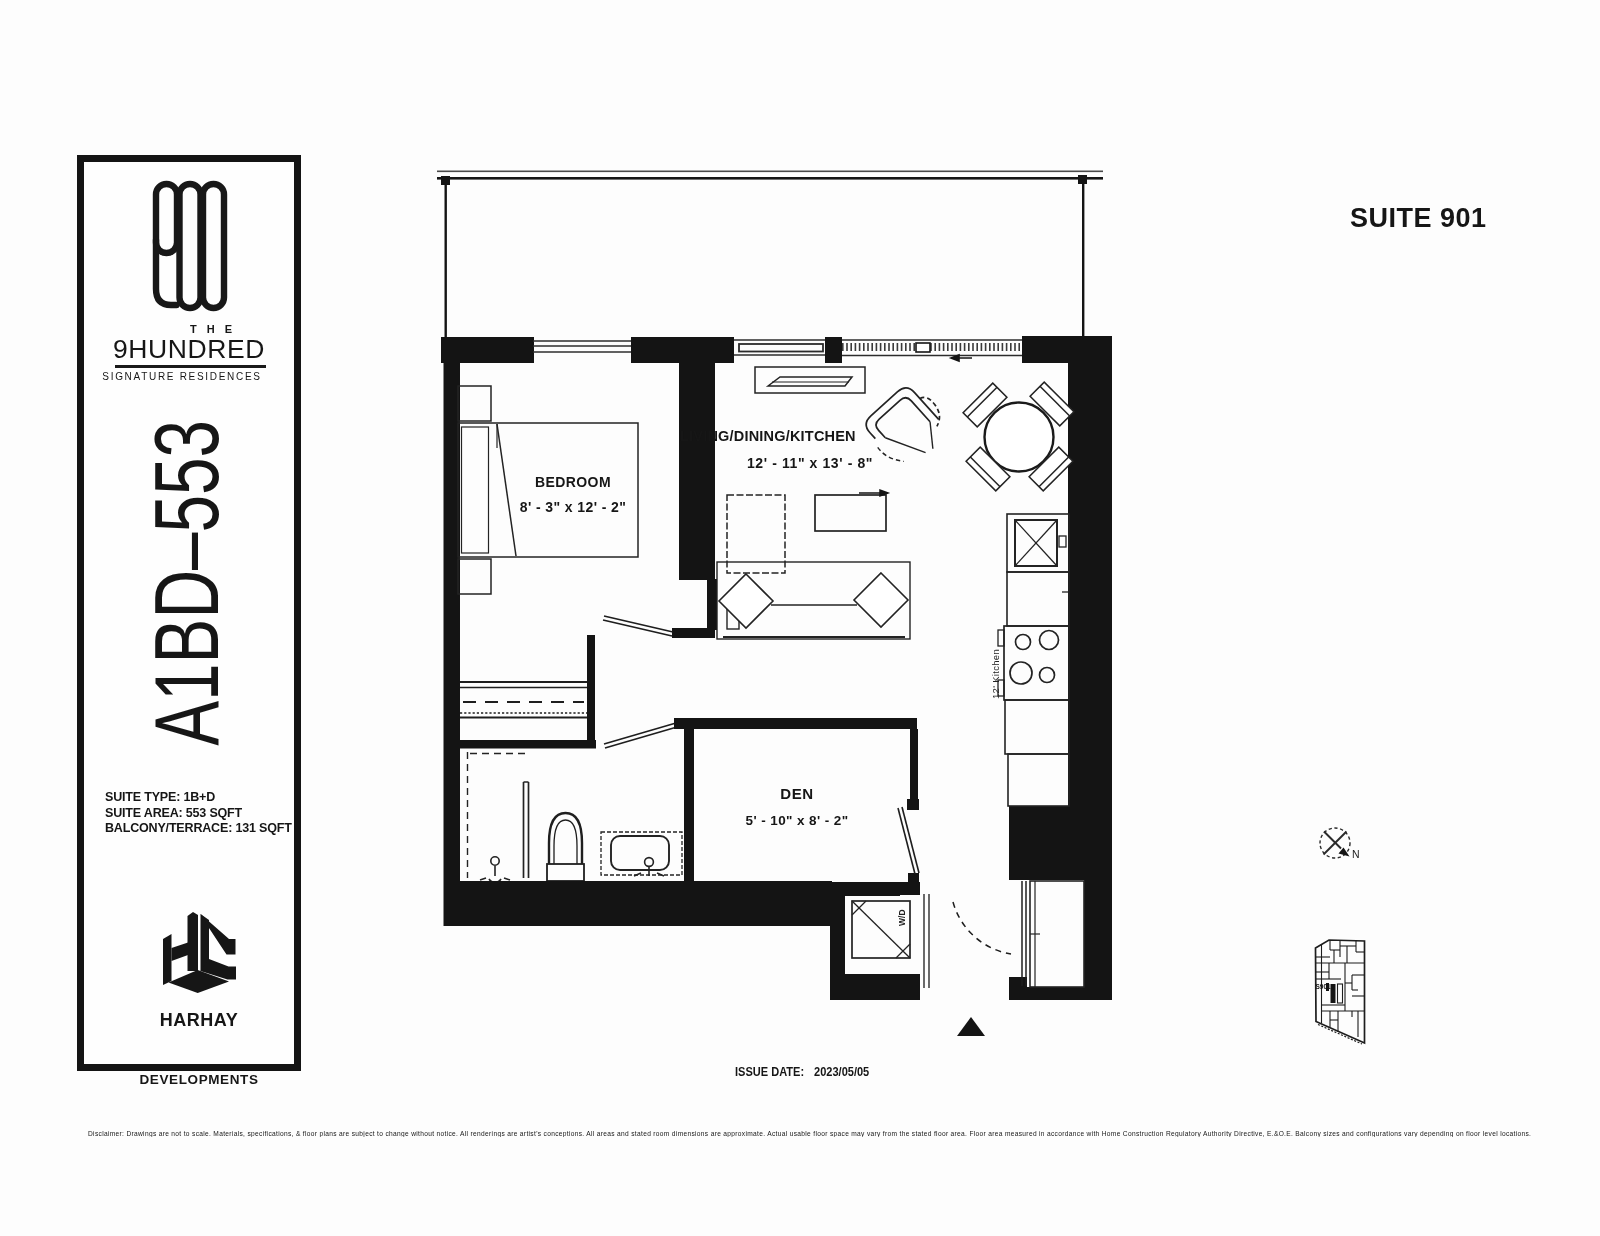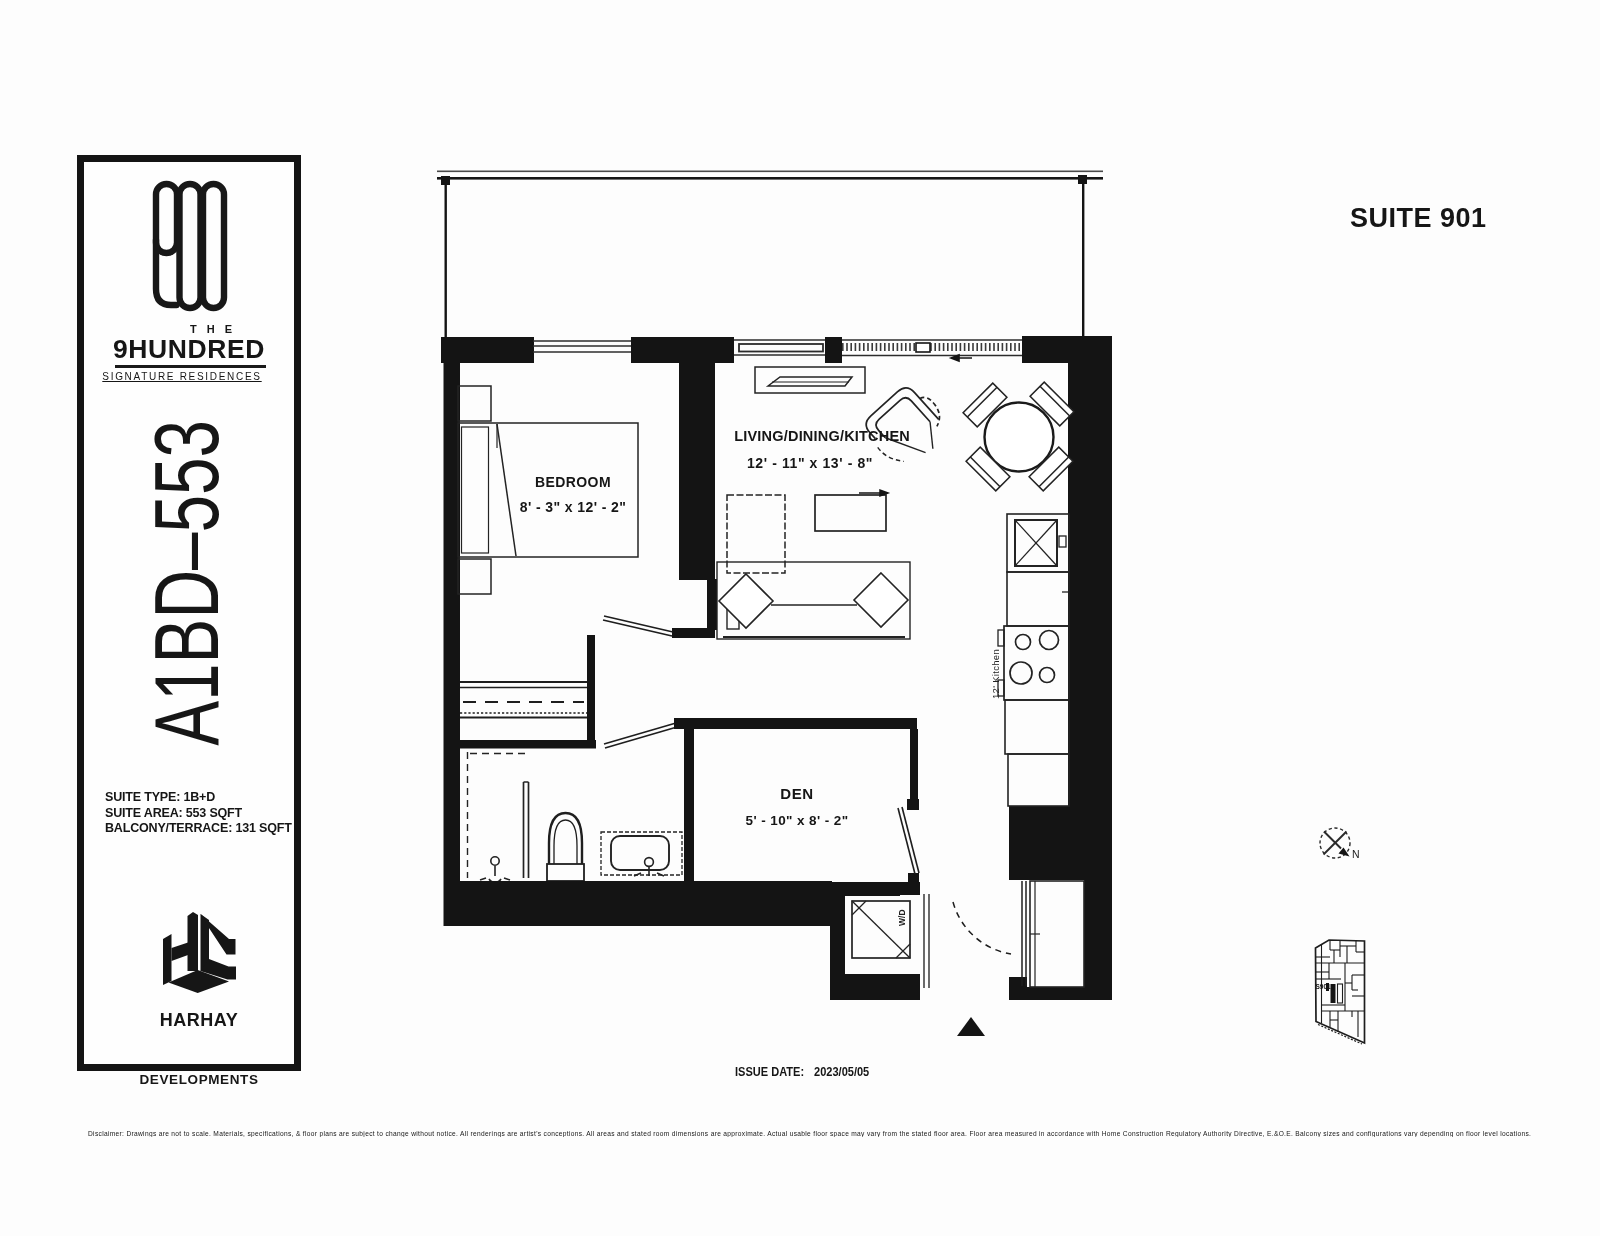--- a/index.html
+++ b/index.html
@@ -17,25 +17,25 @@
   <g fill="none" stroke="#181818" stroke-width="6.4" stroke-linecap="round">
     <rect x="79" y="29" width="21" height="69" rx="10.5"></rect>
     <path d="M 79 85 L 79 134 Q 79 150 94 150 L 99.5 150"></path>
     <rect x="102.5" y="29" width="21" height="124" rx="10.5"></rect>
     <rect x="126" y="29" width="21" height="124" rx="10.5"></rect>
   </g>
 </svg>
 
 <div class="abs b" style="left:77px;top:323px;width:268px;text-align:center;font-size:11px;letter-spacing:10px;text-indent:10px;">THE</div>
 
-<div class="abs" style="left:77px;top:334px;width:224px;text-align:center;font-size:26.5px;font-weight:700;letter-spacing:0.6px;">9HUNDRED</div>
+<div class="abs" style="left:77px;top:334px;width:224px;text-align:center;font-size:26.5px;font-weight:400;letter-spacing:0.6px;">9HUNDRED</div>
 
 <div class="abs" style="left:115px;top:365px;width:151px;height:2.5px;background:#1a1a1a;"></div>
 
-<div class="abs" style="left:77px;top:371px;width:208px;text-align:center;font-size:10px;letter-spacing:1.7px;text-indent:2px;text-decoration:underline;">SIGNATURE RESIDENCES</div>
+<div class="abs" style="left:77px;top:371px;width:208px;text-align:center;font-size:10px;letter-spacing:1.7px;text-indent:2px;">SIGNATURE RESIDENCES</div>
 
 <div class="abs" style="left:187px;top:583px;width:0;height:0;">
   <div style="position:absolute;left:-250px;top:-46px;width:500px;height:92px;line-height:92px;text-align:center;font-size:91px;transform:rotate(-90deg) scaleX(0.74);letter-spacing:0px;">A1BD–553</div>
 </div>
 
 <div class="abs b" style="left:105px;top:789px;font-size:13.2px;line-height:15.6px;letter-spacing:-0.2px;transform:scaleX(0.95);transform-origin:0 0;">SUITE TYPE: 1B+D<br>SUITE AREA: 553 SQFT<br>BALCONY/TERRACE: 131 SQFT</div>
 
 <svg class="abs" style="left:155px;top:908px;" width="86" height="88" viewBox="0 0 86 88">
   <g fill="#161616">
     <polygon points="8,31 16.5,26 16.5,73 8,77"></polygon>
@@ -348,21 +348,21 @@
   <text x="999" y="699" font-size="9.5" fill="#222" transform="rotate(-90 999 699)" style="letter-spacing:0.3px;">12' Kitchen</text>
 
   <text x="905" y="926" font-size="8.5" font-weight="bold" fill="#222" transform="rotate(-90 905 926)">W/D</text>
   </g>
 </svg>
 
 <div class="abs b" style="left:473px;top:474px;width:200px;text-align:center;font-size:14px;letter-spacing:0.4px;">BEDROOM</div>
 
 <div class="abs b" style="left:473px;top:499px;width:200px;text-align:center;font-size:14px;letter-spacing:0.4px;">8' - 3" x 12' - 2"</div>
 
-<div class="abs b" style="left:710px;top:428px;width:200px;text-align:right;font-size:14.5px;letter-spacing:0.2px;">LIVING/DINING/KITCHEN</div>
+<div class="abs b" style="left:680px;top:428px;width:200px;text-align:left;font-size:14.5px;letter-spacing:0.2px;">LIVING/DINING/KITCHEN</div>
 
 <div class="abs b" style="left:710px;top:455px;width:200px;text-align:center;font-size:14px;letter-spacing:0.6px;">12' - 11" x 13' - 8"</div>
 
 <div class="abs b" style="left:697px;top:785px;width:200px;text-align:center;font-size:15px;letter-spacing:0.6px;">DEN</div>
 
 <div class="abs b" style="left:697px;top:813px;width:200px;text-align:center;font-size:13.5px;letter-spacing:0.4px;">5' - 10" x 8' - 2"</div>
 
 <div class="abs b" style="left:735px;top:1065px;font-size:12px;transform:scaleX(0.92);transform-origin:0 0;">ISSUE DATE:</div>
 <div class="abs b" style="left:814px;top:1065px;font-size:12px;transform:scaleX(0.92);transform-origin:0 0;">2023/05/05</div>
 

